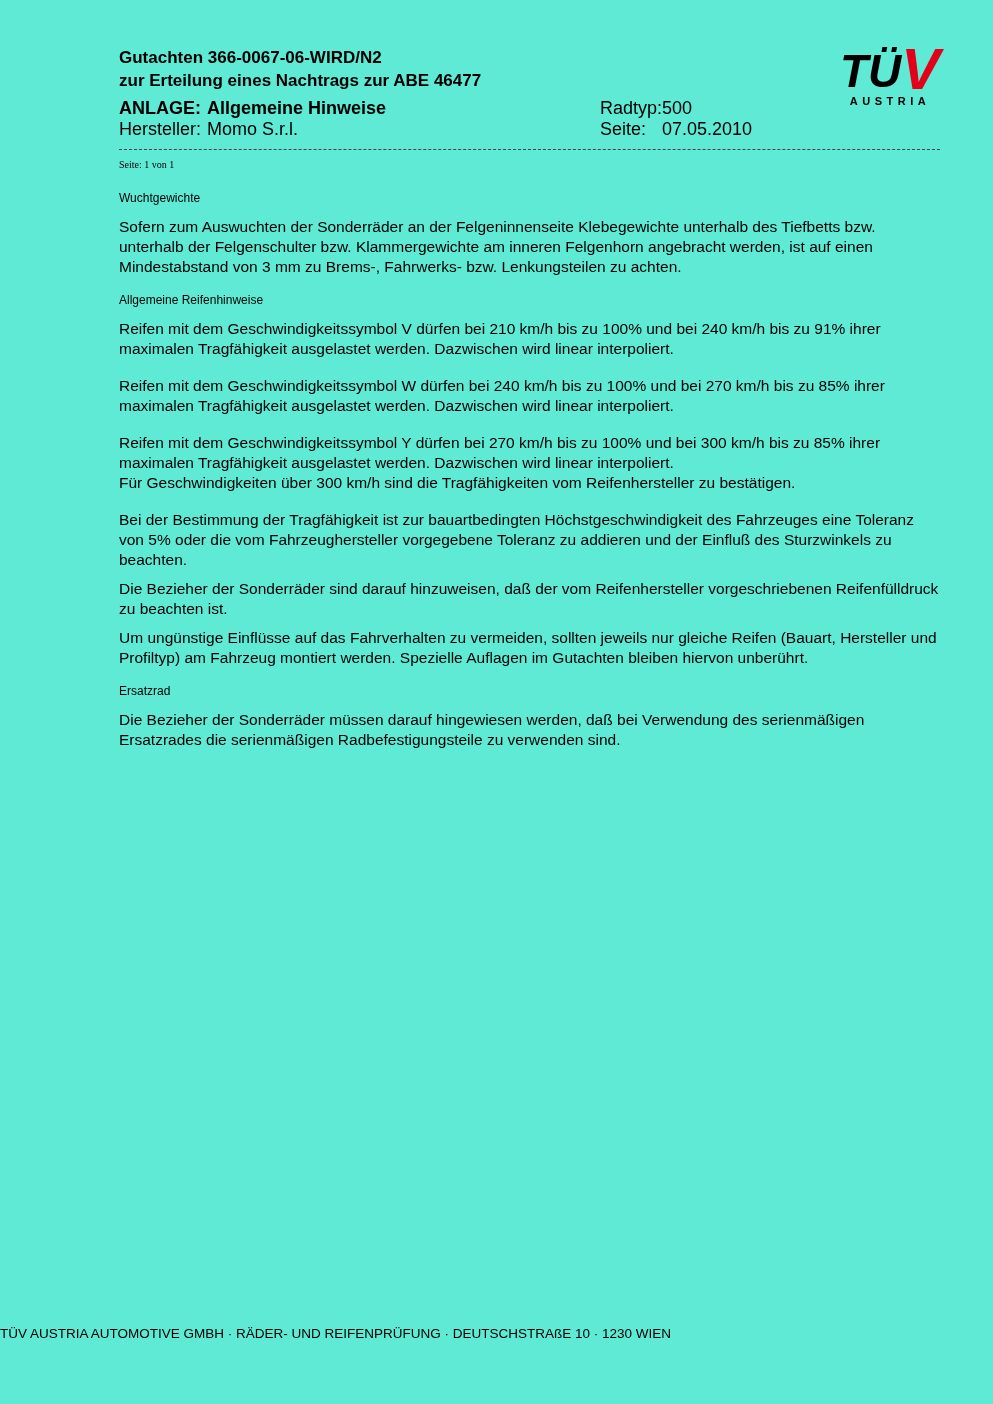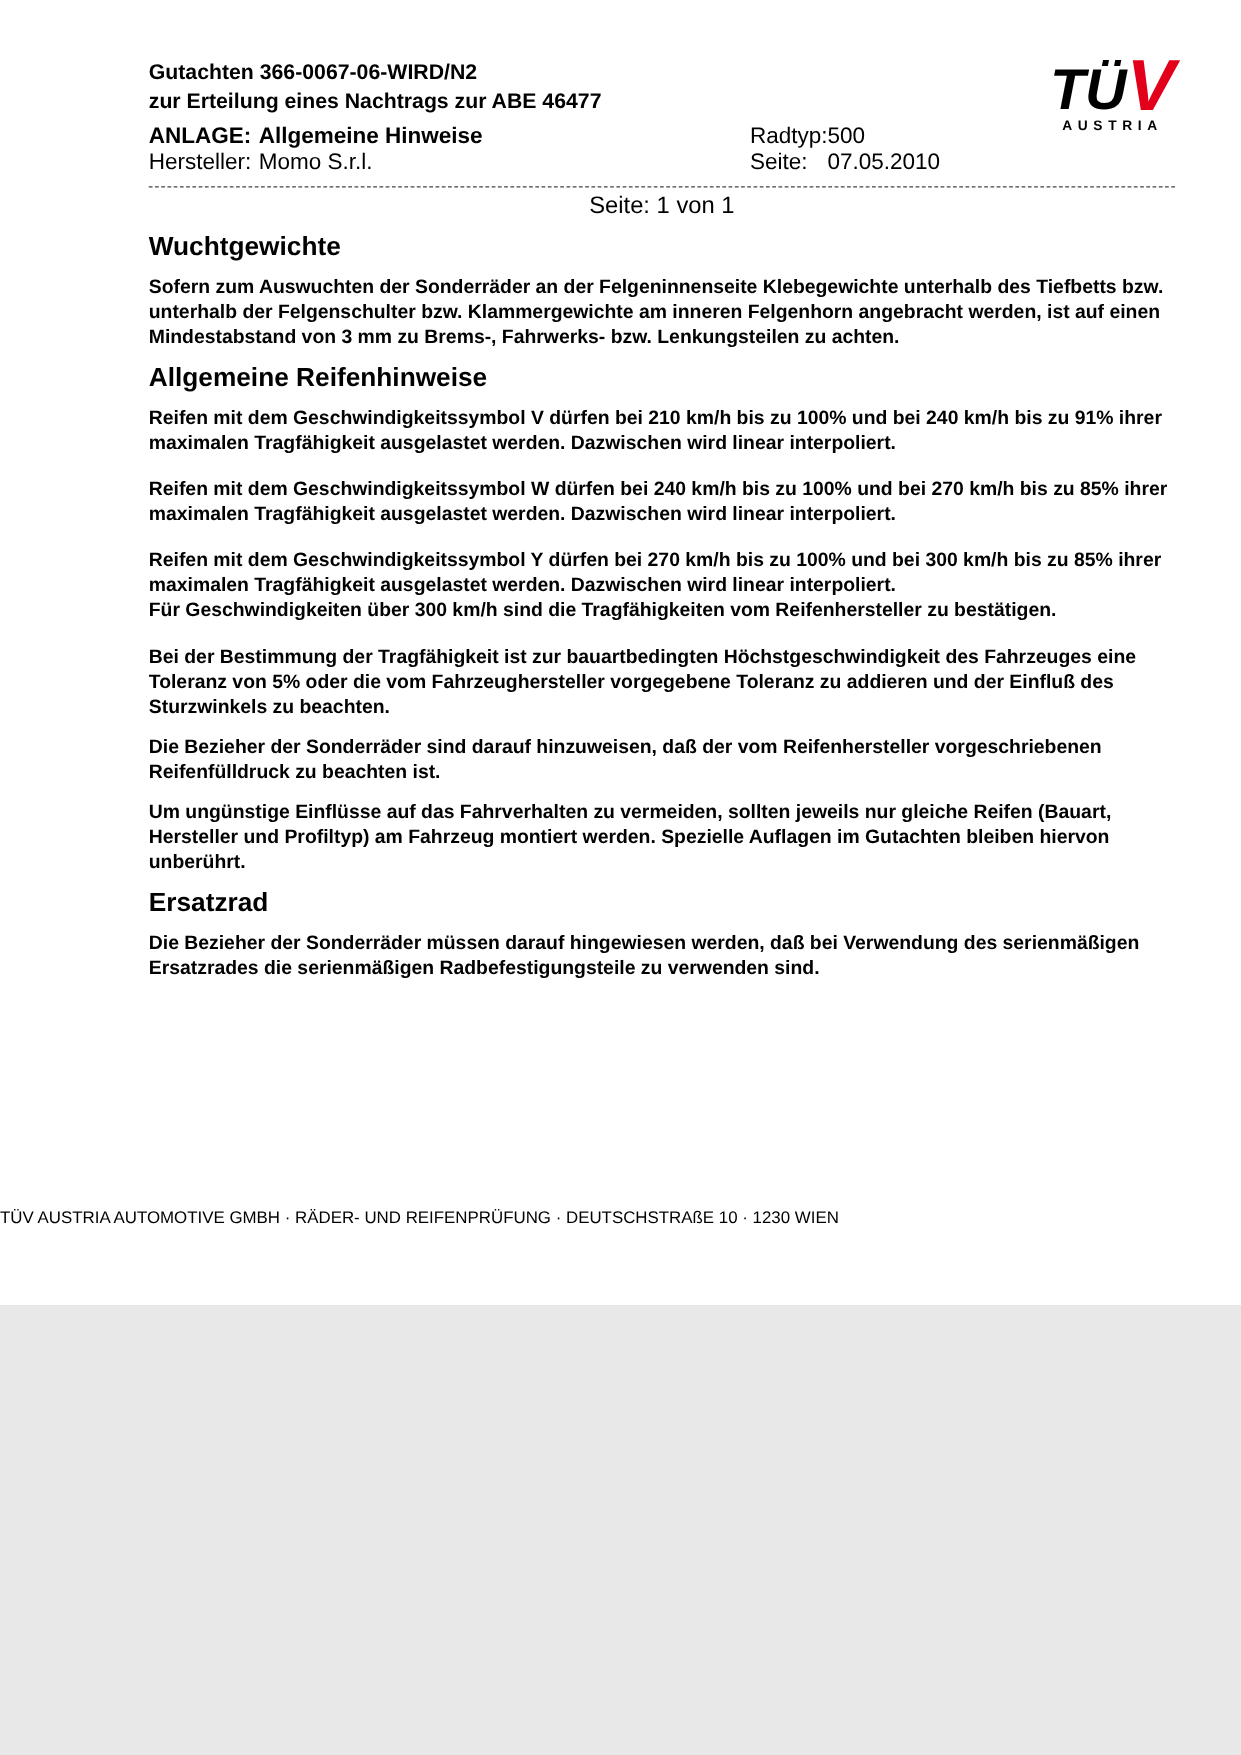--- a/index.html
+++ b/index.html
@@ -2,23 +2,23 @@
 <html><head>
 <meta charset="utf-8">
 <style>
   * { margin: 0; padding: 0; box-sizing: border-box; }
   html, body { background: #e8e8e8; }
   body { font-family: "Liberation Sans", "DejaVu Sans", sans-serif; color: #000; }
 
   .page {
     position: relative;
     width: 993px;
-    height: 1044px;
+    height: 1404px;
     margin: 0 auto;
-    background: #ffffff;
+    background: #5eead4;
     padding: 46px 53px 0 119px;
     overflow: hidden;
   }
 
   
   .doc-header { position: relative; }
   .title-line { font-size: 17px; font-weight: bold; line-height: 23px; }
 
   .meta-grid {
     margin-top: 6px;
@@ -55,26 +55,26 @@
     margin-top: 3px;
     color: #000;
   }
 
   .separator {
     border: none;
     border-top: 1px dashed #444;
     margin-top: 9px;
     height: 0;
   }
-  .page-info { text-align: center; font-size: 19px; line-height: 16px; margin-top: 7px; }
+  .page-info { text-align: left; font-size: 10px; line-height: 16px; margin-top: 7px; font-family: Liberation Serif, serif; }
 
   
   .doc-body { margin-top: 15px; font-size: 15.5px; line-height: 20px; }
-  .sec-heading { font-size: 21px; line-height: 20px; font-weight: bold; margin: 13px 0 9px; }
-  .para { margin: 12px 0 9px; font-weight: bold; }
+  .sec-heading { font-size: 12px; line-height: 20px; font-weight: normal; margin: 13px 0 9px; }
+  .para { margin: 0 0 9px; }
   .para.wide { margin-bottom: 17px; }
 
   
   .doc-footer {
     position: absolute;
     left: 0;
     right: 0;
     bottom: 62px;
     text-align: left;
     font-size: 13.5px;

